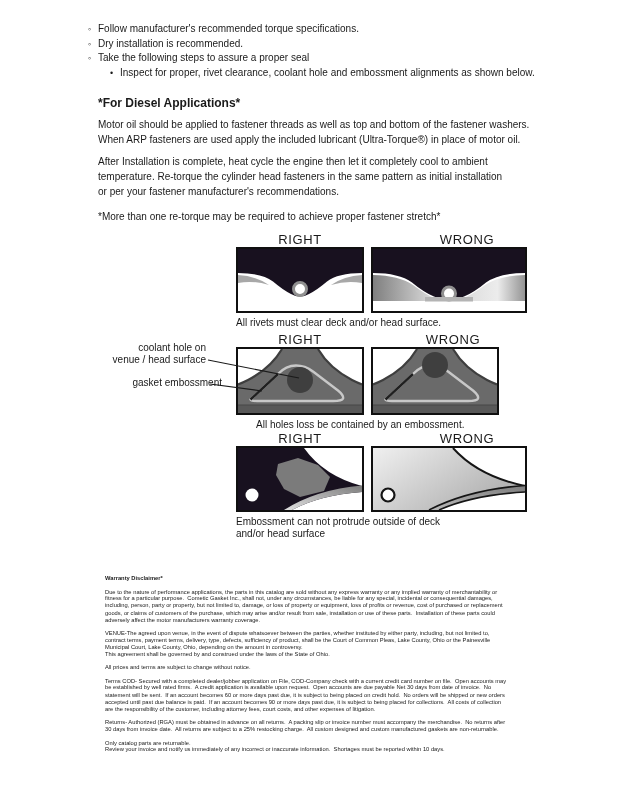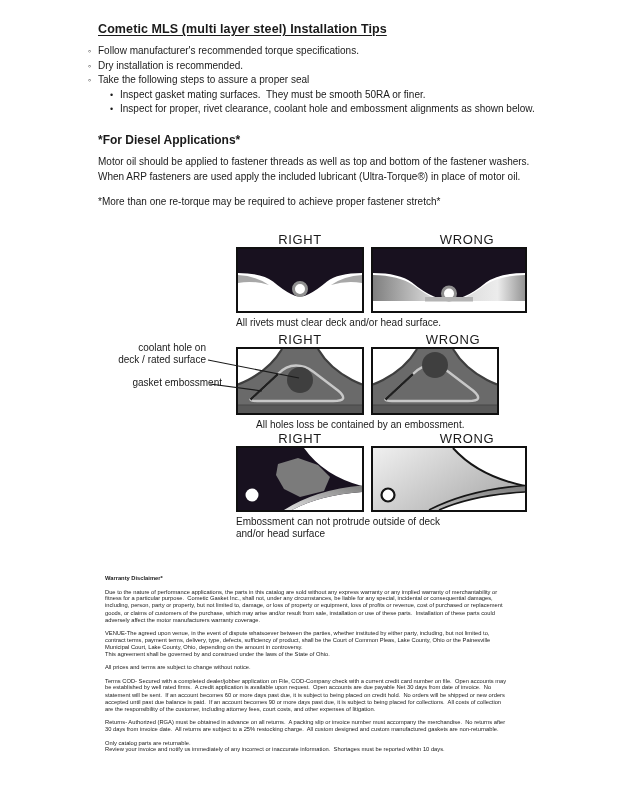--- a/index.html
+++ b/index.html
@@ -59,48 +59,46 @@
   .d-para { white-space:pre; margin-bottom:9px; }
 
   .page-number { position:absolute; left:386px; top:757px; font-size:14px; letter-spacing:0.3px;margin-top:47px; }
 </style>
 </head>
 <body>
 
 <div class="page">
 
   <div class="content">
-    <div class="title">Cometic MLS (multi layer steel) Installation Tips</div>
 
     <div class="bullet-list">
       <div class="bullet lvl1">
           <span class="m"></span>
           <span class="t">Follow manufacturer's recommended torque specifications.</span>
         </div>
       <div class="bullet lvl1">
           <span class="m"></span>
           <span class="t">Dry installation is recommended.</span>
         </div>
       <div class="bullet lvl1">
           <span class="m"></span>
           <span class="t">Take the following steps to assure a proper seal</span>
-        </div>
-      <div class="bullet lvl2">
-          <span class="m"></span>
-          <span class="t">Inspect gasket mating surfaces.  They must be smooth 50RA or finer.</span>
         </div>
       <div class="bullet lvl2">
           <span class="m"></span>
           <span class="t">Inspect for proper, rivet clearance, coolant hole and embossment alignments as shown below.</span>
         </div>
     </div>
 
     <div class="diesel-heading">*For Diesel Applications*</div>
     <div class="para">Motor oil should be applied to fastener threads as well as top and bottom of the fastener washers.
 When ARP fasteners are used apply the included lubricant (Ultra-Torque®) in place of motor oil.</div>
+    <div class="para">After Installation is complete, heat cycle the engine then let it completely cool to ambient
+temperature. Re-torque the cylinder head fasteners in the same pattern as initial installation
+or per your fastener manufacturer's recommendations.</div>
     <div class="para note">*More than one re-torque may be required to achieve proper fastener stretch*</div>
   </div>
 
   <div class="drow row1">
     <div class="dlabels">
       <div class="c">RIGHT</div>
       <div class="cw">WRONG</div>
     </div>
     <div class="dboxes">
       <div class="dbox">
@@ -131,21 +129,21 @@
           <path d="M152,26 Q126,26.5 112,36 Q100,45 91,49 L91,52 L152,52 Z" fill="url(#r1wR)"></path>
           <circle cx="76" cy="44.5" r="6.5" fill="#ffffff" stroke="#909090" stroke-width="3"></circle>
           <path d="M52,48 L100,48 L100,52.5 L52,52.5 Z" fill="#b4b4b4"></path>
         </svg>
       </div>
     </div>
     <div class="dcaption">All rivets must clear deck and/or head surface.</div>
   </div>
 
   <div class="side-label lbl-coolant">coolant hole on
-deck / rated surface</div>
+venue / head surface</div>
   <div class="side-label lbl-emboss">gasket embossment</div>
 
   <div class="drow row2">
     <div class="dlabels">
       <div class="c">RIGHT</div>
       <div class="c2">WRONG</div>
     </div>
     <div class="dboxes">
       <div class="dbox">
         <svg width="124" height="64" viewBox="0 0 124 64">

